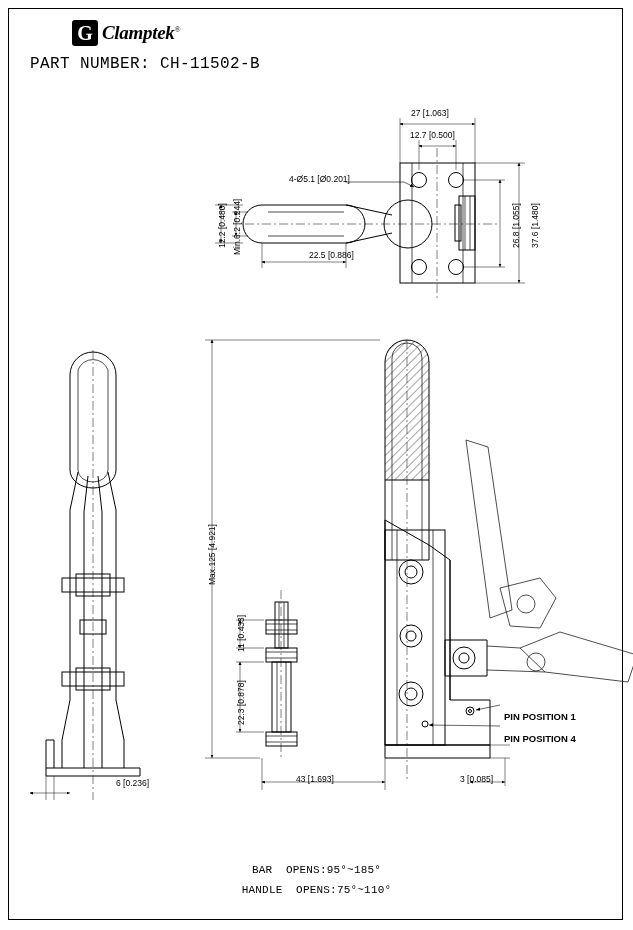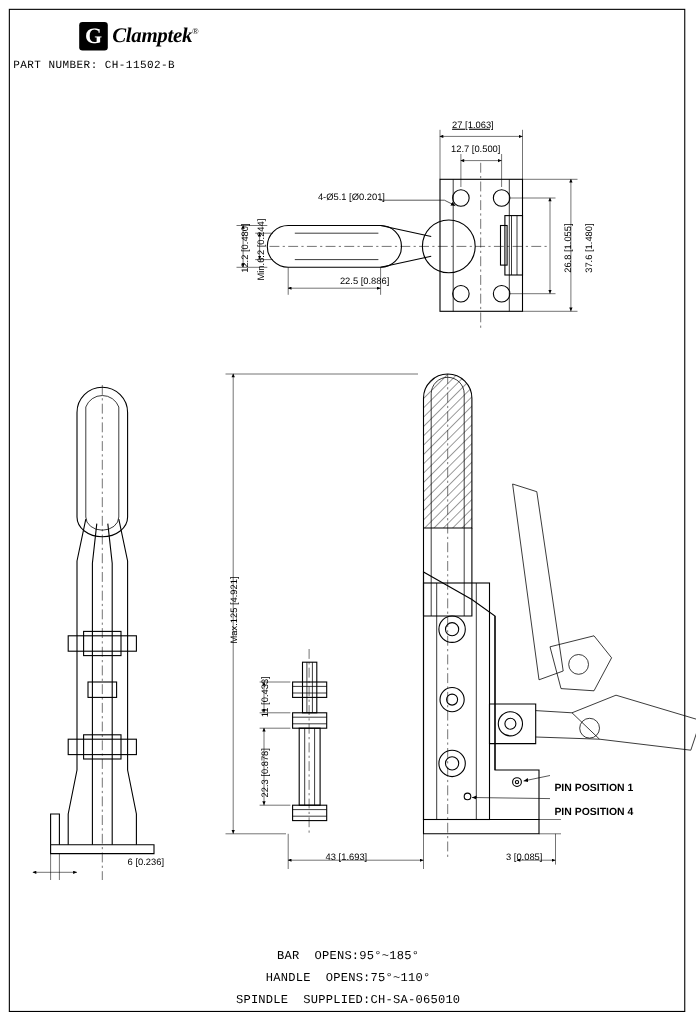--- a/index.html
+++ b/index.html
@@ -54,24 +54,24 @@
     letter-spacing: -0.3px;
   }
   .logo-reg {
     font-size: 8px;
     vertical-align: super;
     font-style: normal;
     font-weight: normal;
   }
   .part-number {
     position: absolute;
-    left: 12px;
+    left: 30px;
     top: 55px;
     font-family: "Liberation Mono", monospace;
-    font-size: 10px;
+    font-size: 16px;
     letter-spacing: 0.4px;
     white-space: pre;
   }
   .dim {
     position: absolute;
     font-family: "Liberation Sans", sans-serif;
     font-size: 8.5px;
     color: #000;
     white-space: nowrap;
   }
@@ -298,36 +298,35 @@
       <line class="ext" x1="490" y1="745" x2="510" y2="745"></line>
       <line class="ext" x1="490" y1="758" x2="510" y2="758"></line>
       <line class="ext" marker-start="url(#ahs)" marker-end="url(#ah)" x1="470" y1="782" x2="505" y2="782"></line>
       <line class="ext" x1="505" y1="758" x2="505" y2="786"></line>
 
       <path class="leader" d="M500,705 L476,710" marker-end="url(#ah)"></path>
       <path class="leader" d="M500,726 L429,725" marker-end="url(#ah)"></path>
     </g>
   </svg>
 
-  <div class="dim" style="left:411px; top:108px;text-decoration:underline;">27 [1.063]</div>
+  <div class="dim" style="left:411px; top:108px;">27 [1.063]</div>
   <div class="dim" style="left:410px; top:130px;">12.7 [0.500]</div>
   <div class="dim vert" style="left:530px; top:248px;">37.6 [1.480]</div>
   <div class="dim vert" style="left:511px; top:248px;">26.8 [1.055]</div>
   <div class="dim" style="left:289px; top:174px;">4-Ø5.1 [Ø0.201]</div>
   <div class="dim" style="left:277px; top:250px;margin-left:32px;">22.5 [0.886]</div>
   <div class="dim vert" style="left:217px; top:248px;">12.2 [0.480]</div>
   <div class="dim vert" style="left:232px; top:255px;">Min.6.2 [0.244]</div>
 
   <div class="dim vert" style="left:207px; top:585px;">Max.125 [4.921]</div>
   <div class="dim vert" style="left:236px; top:652px;">11 [0.433]</div>
   <div class="dim vert" style="left:236px; top:725px;">22.3 [0.878]</div>
   <div class="dim" style="left:296px; top:774px;">43 [1.693]</div>
   <div class="dim" style="left:460px; top:774px;">3 [0.085]</div>
   <div class="dim" style="left:116px; top:778px;">6 [0.236]</div>
 
   <div class="callout" style="left:504px; top:699px;">PIN POSITION 1</div>
   <div class="callout" style="left:504px; top:721px;">PIN POSITION 4</div>
 
   <div class="footer" style="top:864px;">BAR  OPENS:95°~185°</div>
   <div class="footer" style="top:884px;">HANDLE  OPENS:75°~110°</div>
-  <div class="footer" style="top:904px;">SPINDLE  SUPPLIED:CH-SA-065010</div>
 
 </div>
 
 </body></html>

